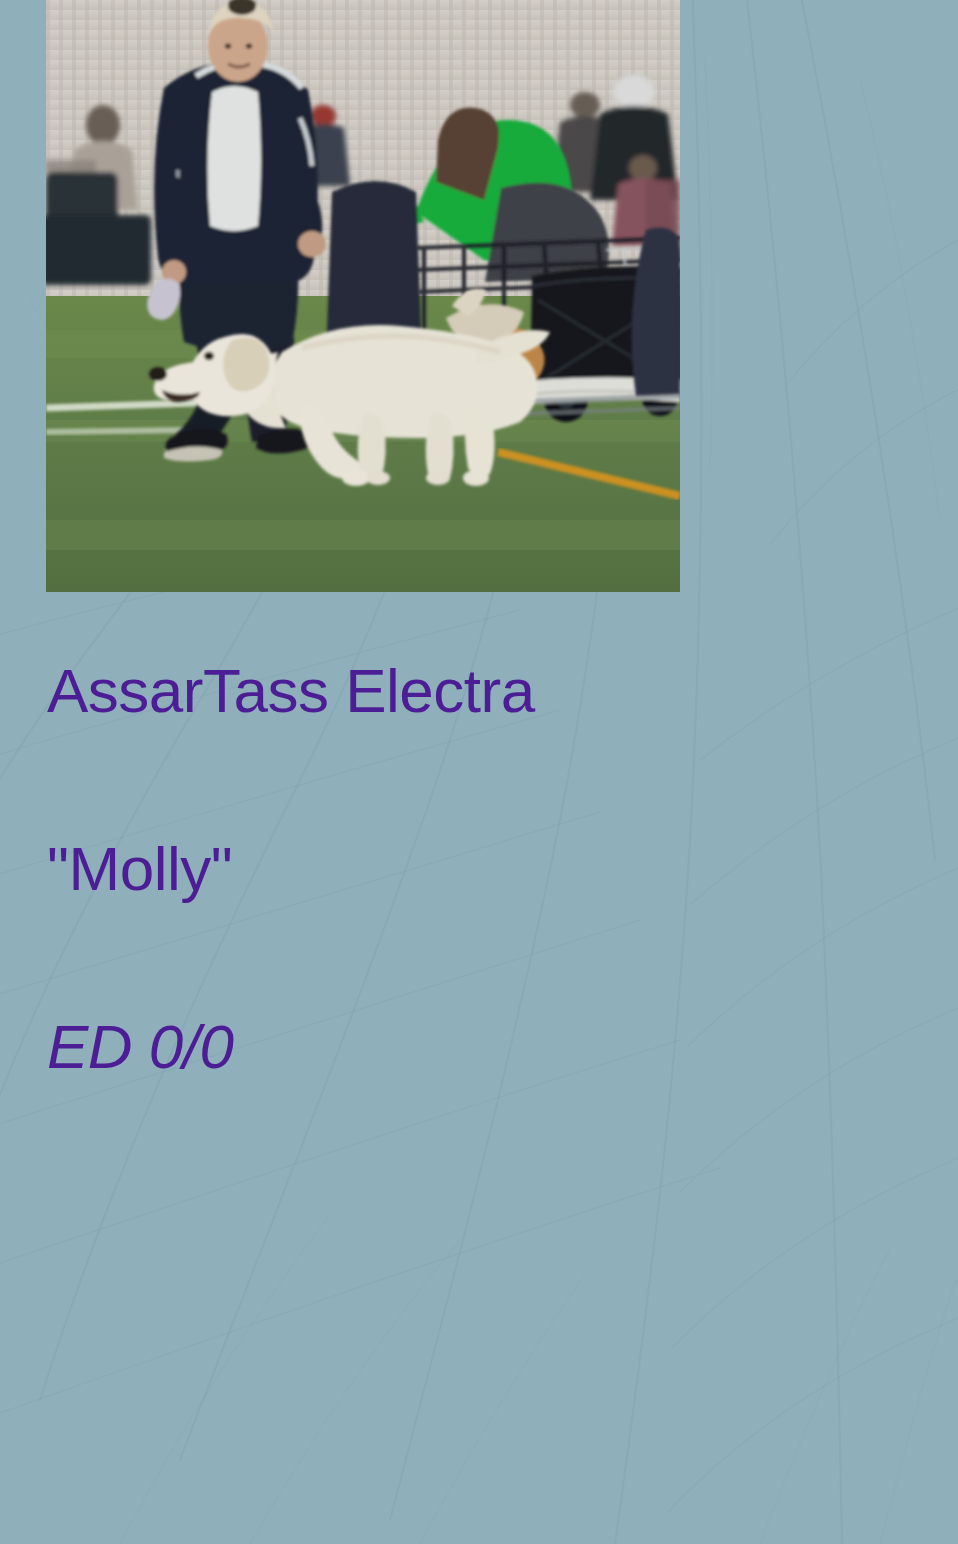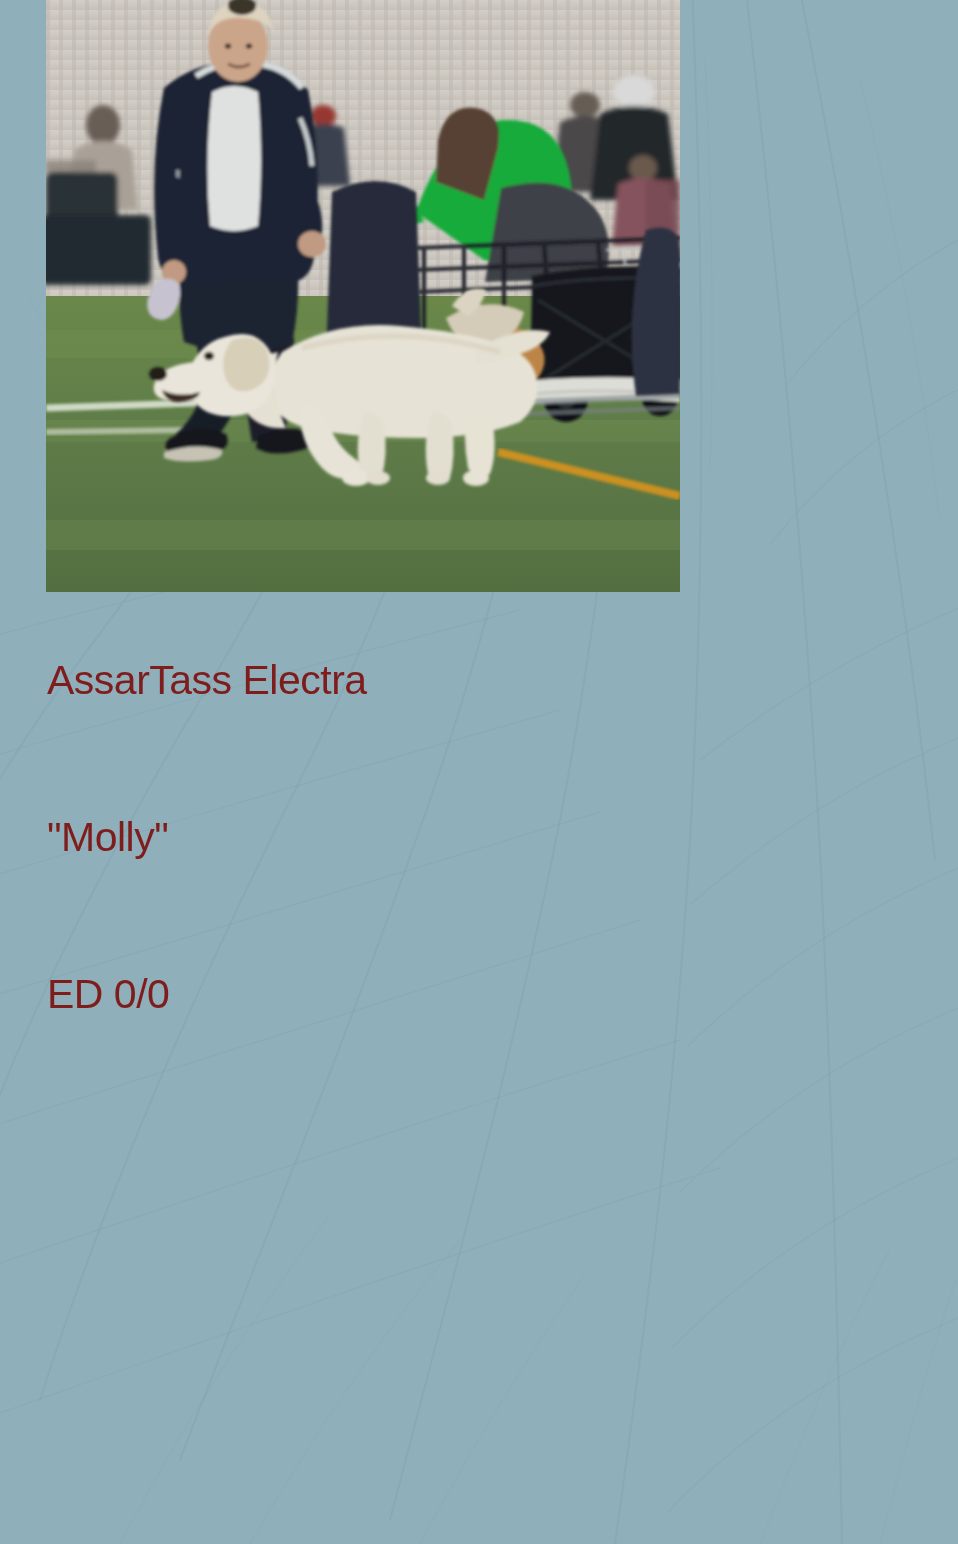--- a/index.html
+++ b/index.html
@@ -39,29 +39,29 @@
 
   
   #info-block {
     position:absolute;
     left:47px;
     top:660px;
     width:860px;
     z-index:3;
   }
   .info-line {
-    color:#7f1d1d;
-    font-size:41px;
+    color:#4c1d95;
+    font-size:62px;
     line-height:1;
     font-weight:400;
     letter-spacing:-0.5px;
     white-space:nowrap;
     margin-bottom:116px;
   }
-  .info-line:last-child { margin-bottom:0; }
+  .info-line:last-child { margin-bottom:0;font-style:italic; }
 </style>
 </head>
 <body>
 
 <div id="bg-texture">
   <svg width="958" height="1544" viewBox="0 0 958 1544" preserveAspectRatio="none">
     <g stroke="#7ea2b0" stroke-width="2.2" fill="none" opacity="0.38" stroke-linecap="round">
 
       <path d="M560,-60 C520,220 430,520 300,780 C200,980 110,1180 40,1400"></path>
       <path d="M600,-60 C580,240 520,540 430,800 C350,1030 260,1250 180,1460"></path>

